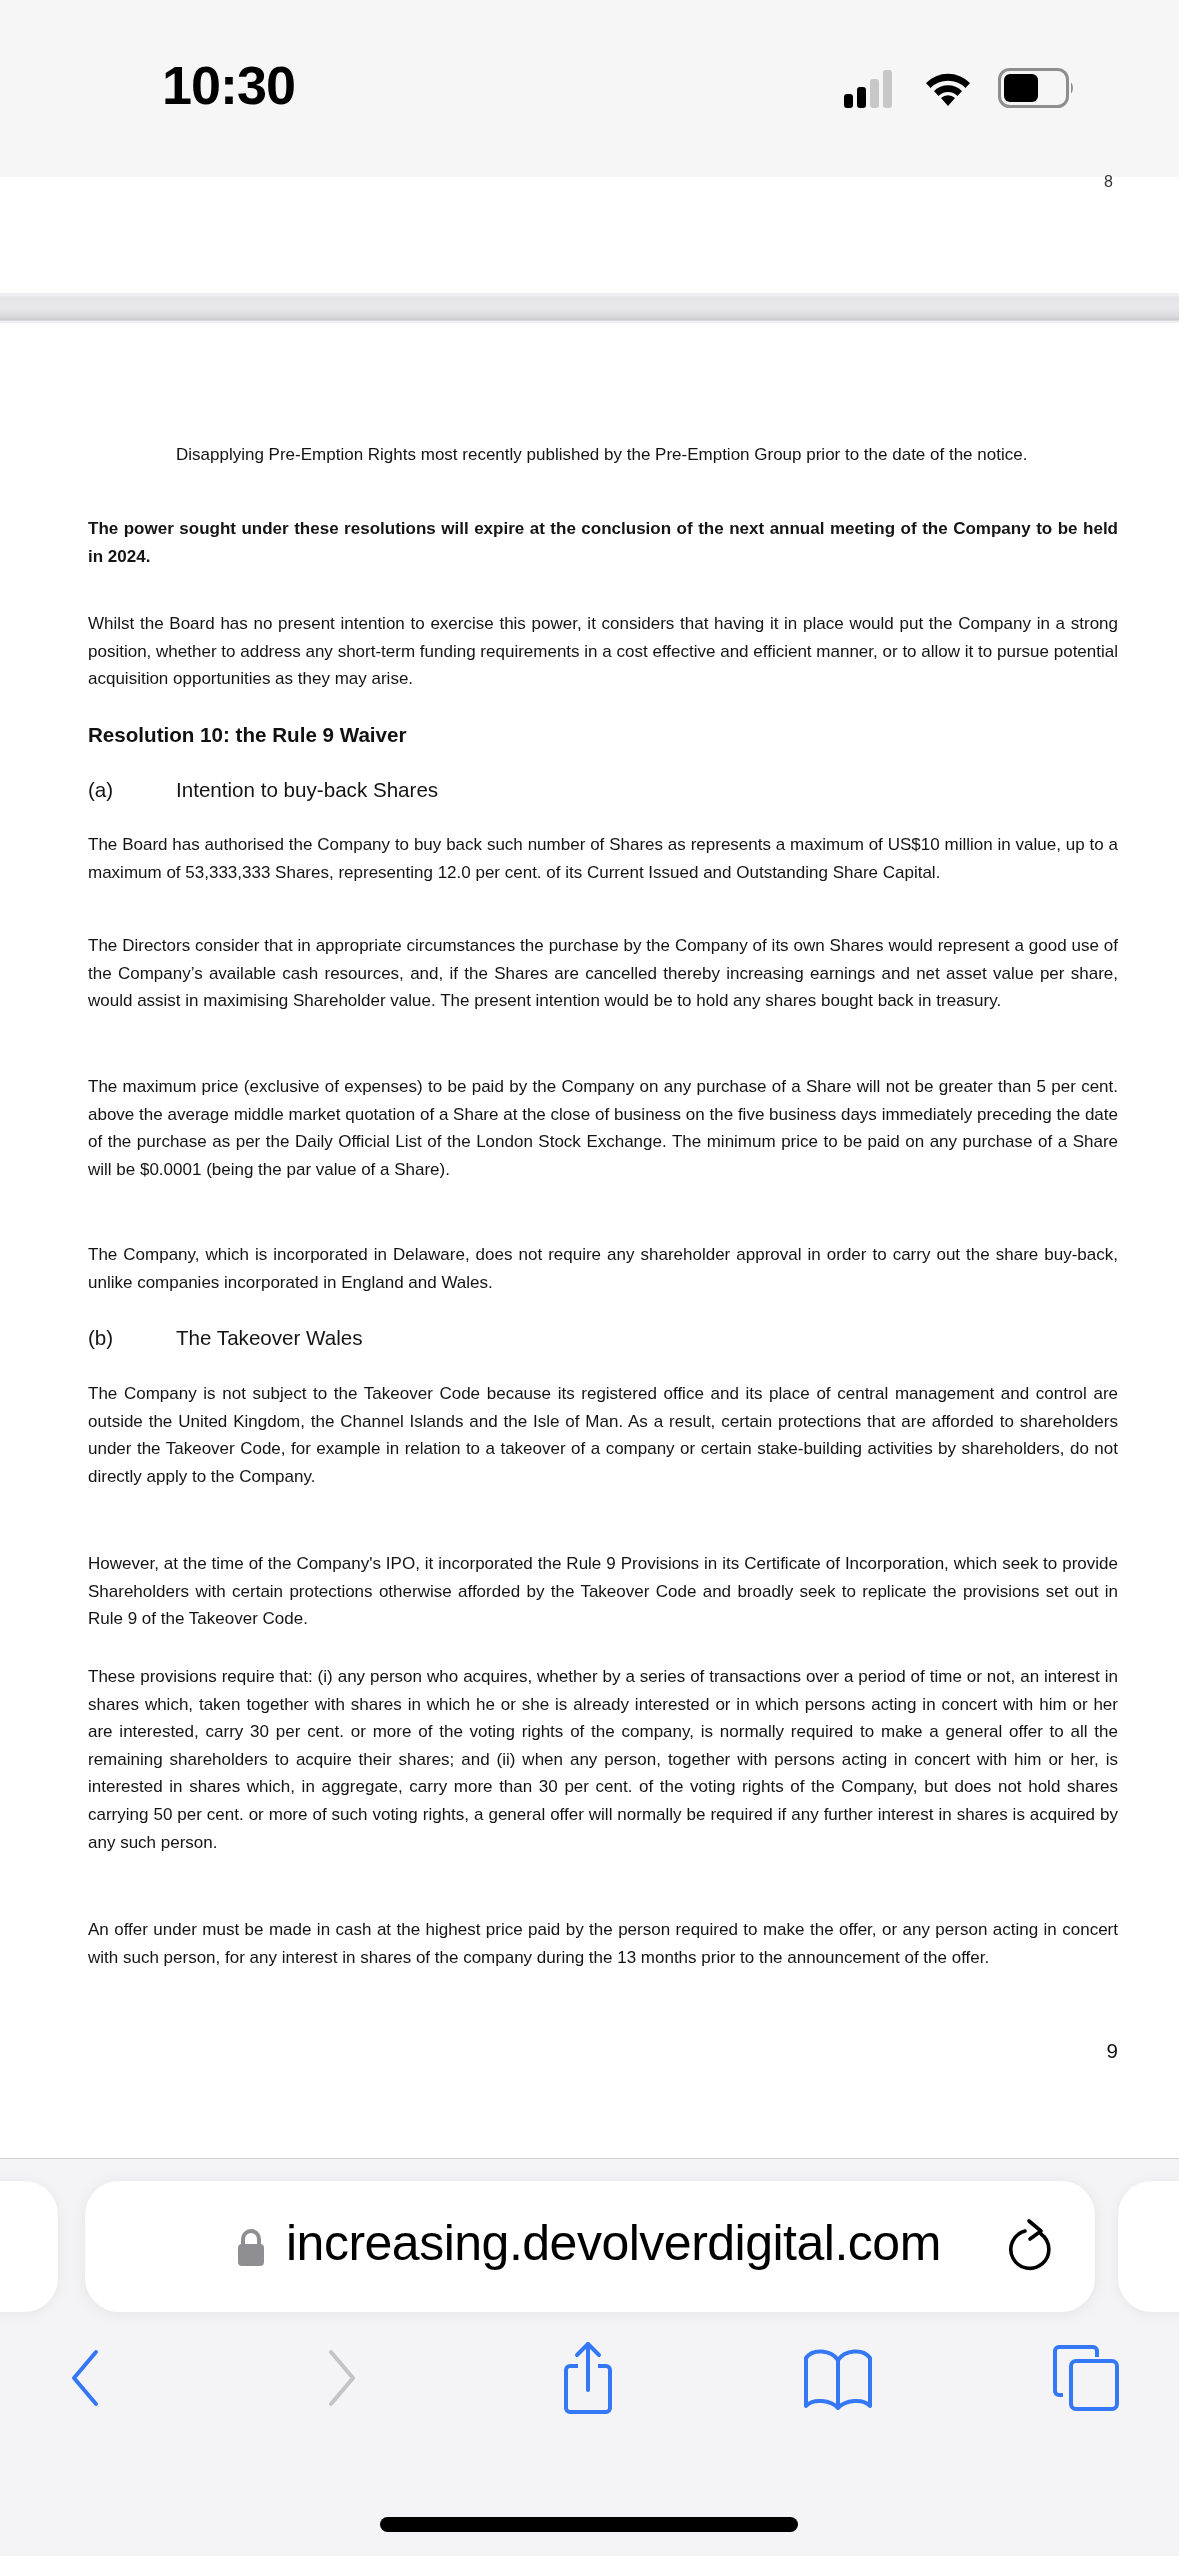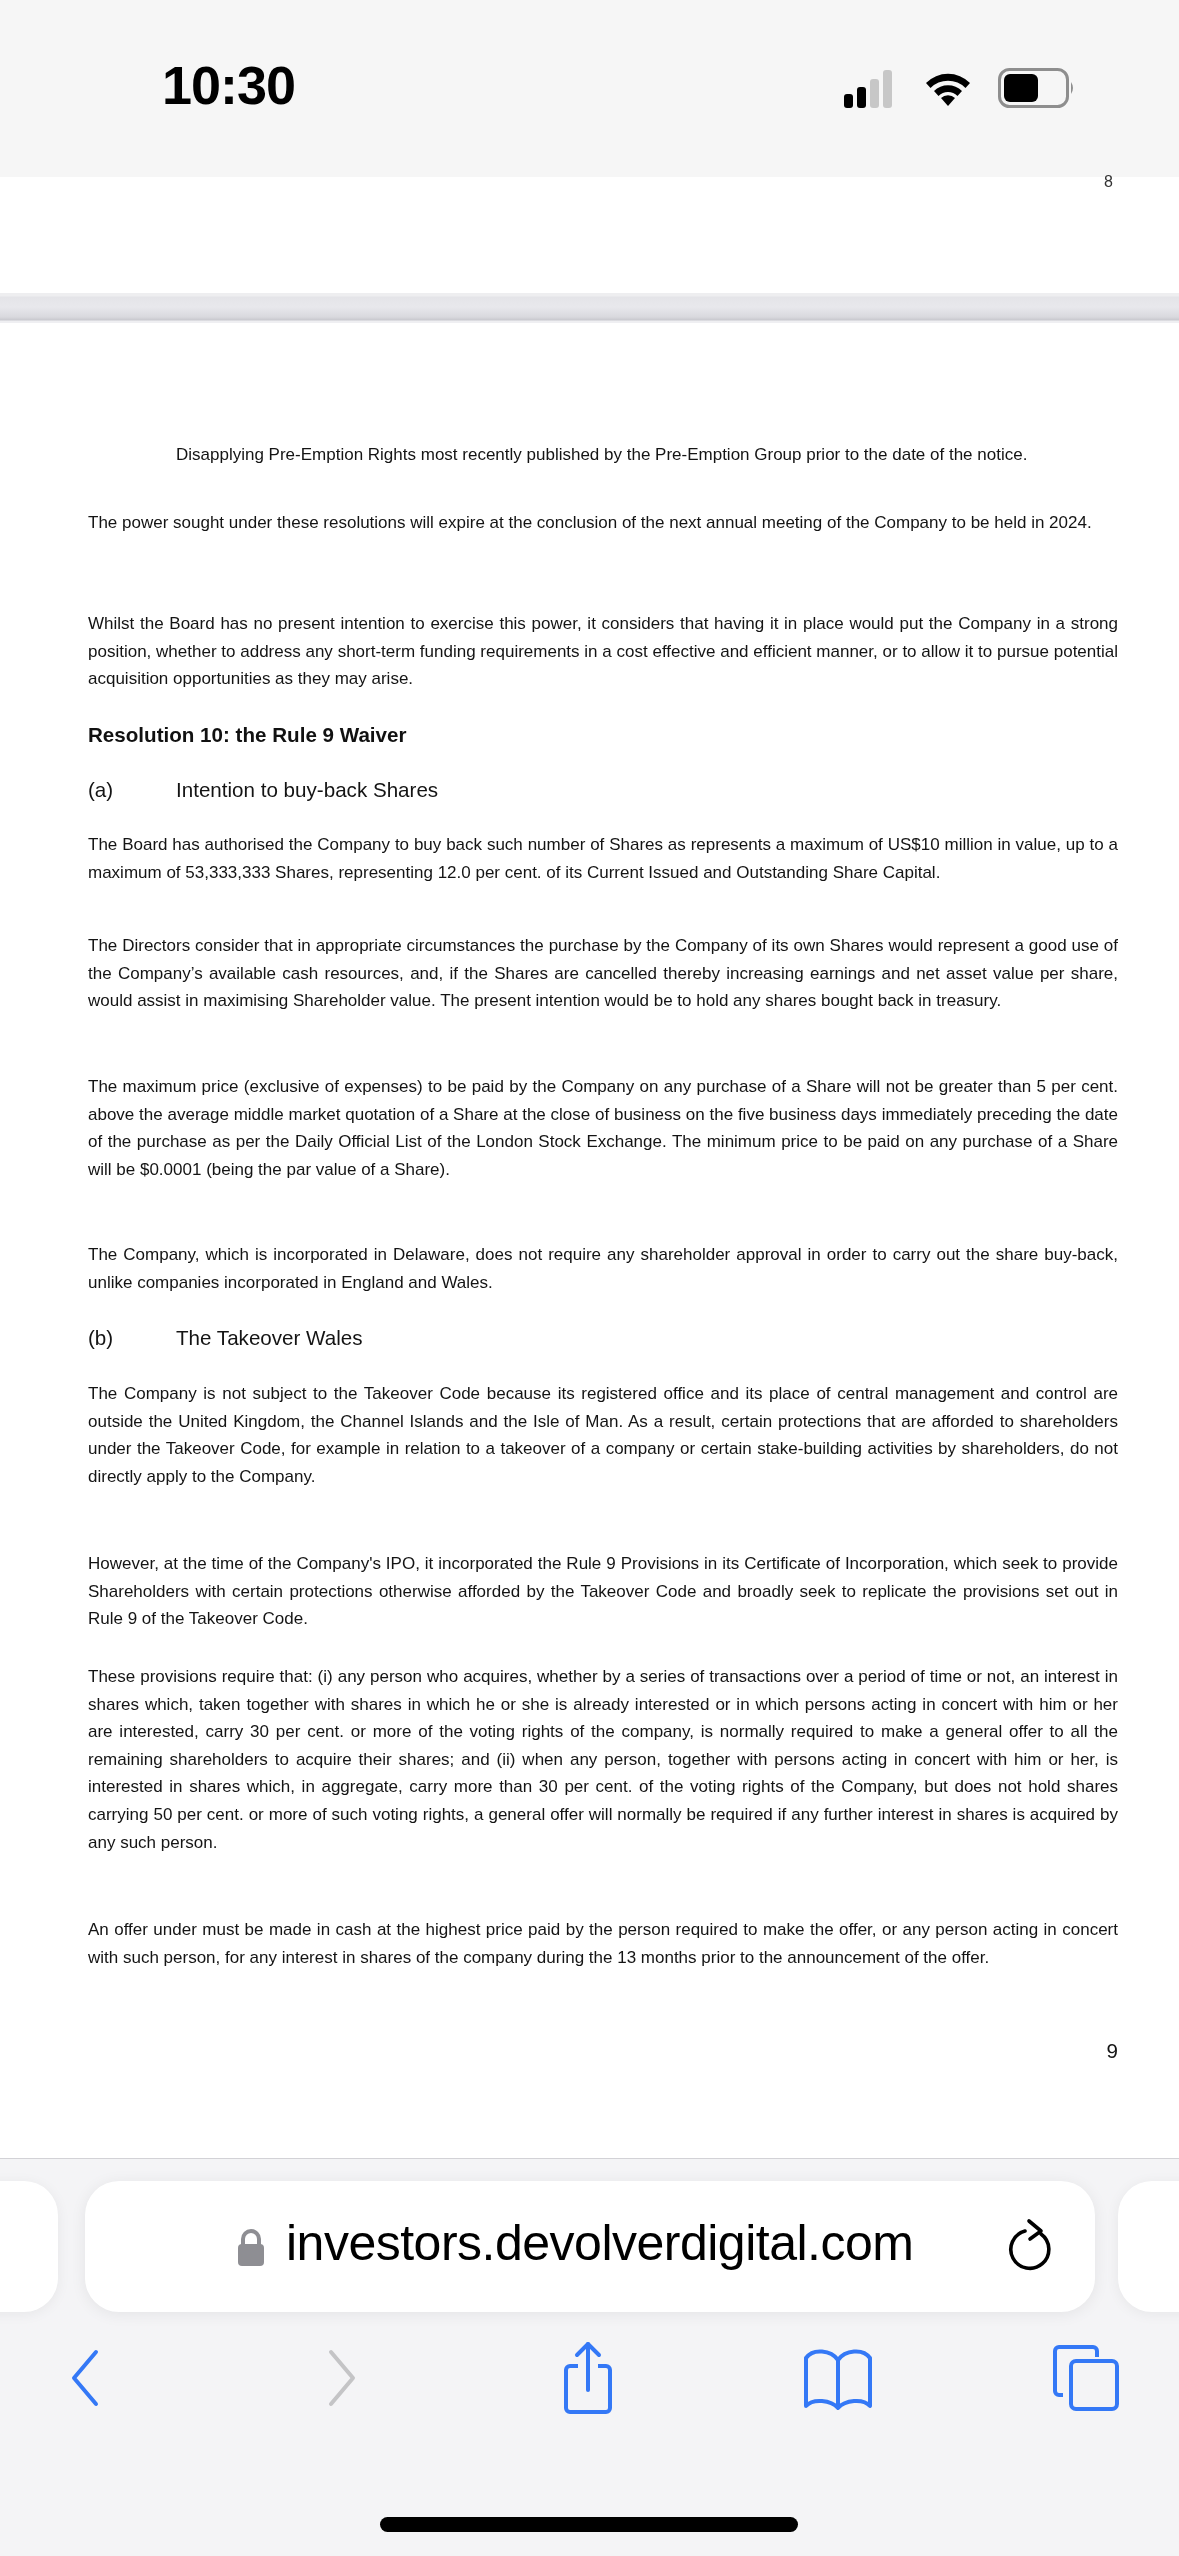--- a/index.html
+++ b/index.html
@@ -75,21 +75,21 @@
 
 <div class="prev-page">
   <div class="prev-page-number">8</div>
 </div>
 
 <div class="page-gap"></div>
 
 <div class="doc-page">
   <div class="doc-content">
     <p class="para indent" style="top:118px;">Disapplying Pre-Emption Rights most recently published by the Pre-Emption Group prior to the date of the notice.</p>
-    <p class="para" style="top:186px;">The power sought under these resolutions will expire at the conclusion of the next annual meeting of the Company to be held in 2024.</p>
+    <p class="para" style="top:192px;font-weight:bold;">The power sought under these resolutions will expire at the conclusion of the next annual meeting of the Company to be held in 2024.</p>
     <p class="para" style="top:287px;">Whilst the Board has no present intention to exercise this power, it considers that having it in place would put the Company in a strong position, whether to address any short-term funding requirements in a cost effective and efficient manner, or to allow it to pursue potential acquisition opportunities as they may arise.</p>
     <div class="heading" style="top:400px;">Resolution 10: the Rule 9 Waiver</div>
     <div class="sub-item" style="top:455px;">
       <span class="label">(a)</span>
       <span class="text">Intention to buy-back Shares</span>
     </div>
     <p class="para" style="top:508px;">The Board has authorised the Company to buy back such number of Shares as represents a maximum of US$10 million in value, up to a maximum of 53,333,333 Shares, representing 12.0 per cent. of its Current Issued and Outstanding Share Capital.</p>
     <p class="para" style="top:609px;">The Directors consider that in appropriate circumstances the purchase by the Company of its own Shares would represent a good use of the Company’s available cash resources, and, if the Shares are cancelled thereby increasing earnings and net asset value per share, would assist in maximising Shareholder value. The present intention would be to hold any shares bought back in treasury.</p>
     <p class="para" style="top:750px;">The maximum price (exclusive of expenses) to be paid by the Company on any purchase of a Share will not be greater than 5 per cent. above the average middle market quotation of a Share at the close of business on the five business days immediately preceding the date of the purchase as per the Daily Official List of the London Stock Exchange. The minimum price to be paid on any purchase of a Share will be $0.0001 (being the par value of a Share).</p>
     <p class="para" style="top:918px;">The Company, which is incorporated in Delaware, does not require any shareholder approval in order to carry out the share buy-back, unlike companies incorporated in England and Wales.</p>
@@ -109,21 +109,21 @@
 <div class="tab-side left"></div>
 <div class="tab-side right"></div>
 
 <div class="address-bar">
   <div class="lock-icon">
     <svg width="28" height="38" viewBox="0 0 28 38">
       <path d="M6 16 V10 A8 8 0 0 1 22 10 V16" fill="none" stroke="#8e8e93" stroke-width="4"></path>
       <rect x="1" y="15" width="26" height="22" rx="4" fill="#8e8e93"></rect>
     </svg>
   </div>
-  <div class="url-text">investors.devolverdigital.com</div>
+  <div class="url-text">increasing.devolverdigital.com</div>
   <div class="reload-icon">
     <svg width="56" height="58" viewBox="0 0 56 58">
       <path d="M38 17 A19 19 0 1 1 22 14" fill="none" stroke="#000" stroke-width="3.6" stroke-linecap="round"></path>
       <path d="M26 4 L38 14 L27 22" fill="none" stroke="#000" stroke-width="3.6" stroke-linecap="round" stroke-linejoin="round"></path>
     </svg>
   </div>
 </div>
 
 <div class="toolbar-btn" style="left:46px;">
   <span>

